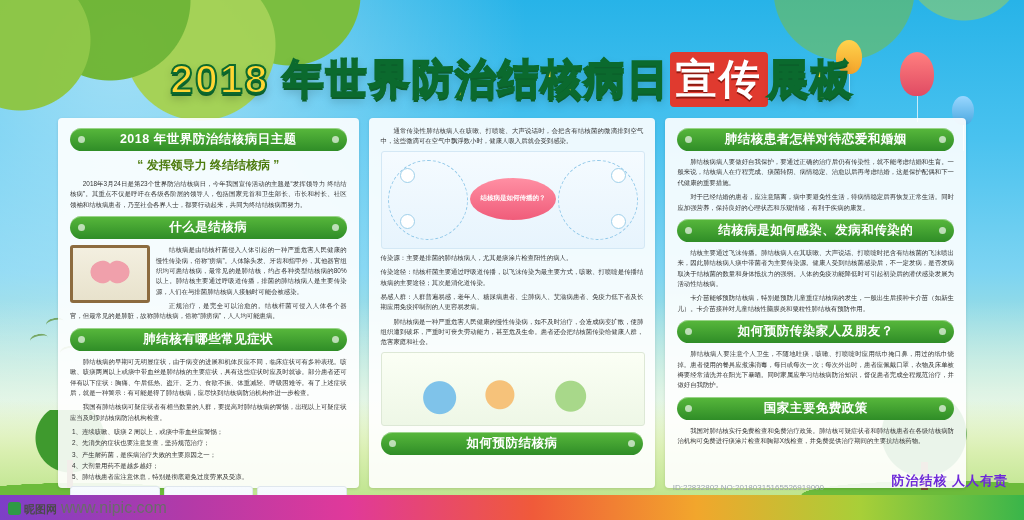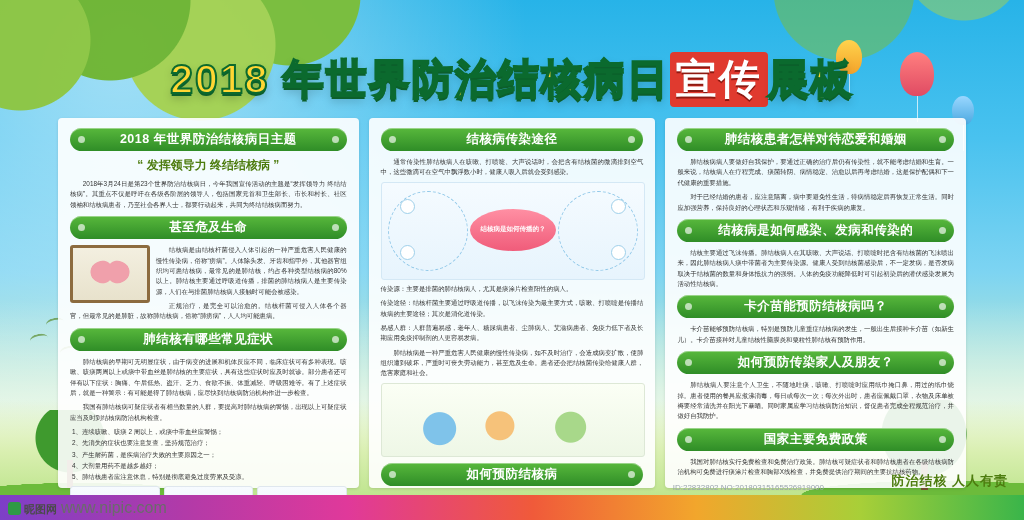--- a/index.html
+++ b/index.html
@@ -156,21 +156,21 @@
   
   .footer{
     position:absolute;left:0;bottom:0;width:1024px;height:25px;
     background:linear-gradient(90deg,#7d3fc7 0%,#b23aa8 18%,#e0399a 34%,#f05a3a 52%,#f2a62c 68%,#a8cf38 84%,#3ab54a 100%);
   }
   .footer-left{
     position:absolute;left:8px;bottom:3px;color:#4a4a4a;font-size:11px;font-weight:bold;
   }
   .footer-left .site{font-weight:normal;color:#6b6b6b;font-size:16px;margin-left:4px;}
   .footer-slogan{
-    position:absolute;right:16px;bottom:30px;color:#4d7c0f;font-size:13px;font-weight:bold;letter-spacing:1px;
+    position:absolute;right:16px;bottom:30px;color:#6d28d9;font-size:13px;font-weight:bold;letter-spacing:1px;
   }
   .watermark{
     position:absolute;right:200px;bottom:28px;color:#9aa5ad;font-size:8px;
   }
   .logo-dot{
     display:inline-block;width:13px;height:13px;border-radius:3px;background:#2f9a45;margin-right:3px;vertical-align:-2px;
   }
 </style>
 </head>
 <body>
@@ -198,21 +198,21 @@
   </div>
 
   <div class="panels">
 
     <div class="panel">
 
       <div class="sec-title first">2018 年世界防治结核病日主题</div>
       <div class="slogan">“ 发挥领导力 终结结核病 ”</div>
       <p class="body">2018年3月24日是第23个世界防治结核病日，今年我国宣传活动的主题是“发挥领导力 终结结核病”。其重点不仅是呼吁在各级各阶层的领导人，包括国家元首和卫生部长、市长和村长、社区领袖和结核病患者，乃至社会各界人士，都要行动起来，共同为终结结核病而努力。</p>
 
-      <div class="sec-title">甚至危及生命</div>
+      <div class="sec-title">什么是结核病</div>
       <div class="fig-chalk"></div>
       <p class="body">结核病是由结核杆菌侵入人体引起的一种严重危害人民健康的慢性传染病，俗称“痨病”。人体除头发、牙齿和指甲外，其他器官组织均可患结核病，最常见的是肺结核，约占各种类型结核病的80%以上。肺结核主要通过呼吸道传播，排菌的肺结核病人是主要传染源，人们在与排菌肺结核病人接触时可能会被感染。</p>
       <p class="body">正规治疗，是完全可以治愈的。结核杆菌可侵入人体各个器官，但最常见的是肺脏，故称肺结核病，俗称“肺痨病”，人人均可能患病。</p>
 
       <div class="sec-title">肺结核有哪些常见症状</div>
       <p class="body">肺结核病的早期可无明显症状，由于病变的进展和机体反应不同，临床症状可有多种表现。咳嗽、咳痰两周以上或痰中带血丝是肺结核的主要症状，具有这些症状时应及时就诊。部分患者还可伴有以下症状：胸痛、午后低热、盗汗、乏力、食欲不振、体重减轻、呼吸困难等。有了上述症状后，就是一种警示：有可能是得了肺结核病，应尽快到结核病防治机构作进一步检查。</p>
       <p class="body">我国有肺结核病可疑症状者有相当数量的人群，要提高对肺结核病的警惕，出现以上可疑症状应当及时到结核病防治机构检查。</p>
       <div class="list">
         <div>1、连续咳嗽、咳痰 2 周以上，或痰中带血丝应警惕；</div>
         <div>2、先消失的症状也要注意复查，坚持规范治疗；</div>
@@ -222,21 +222,20 @@
       </div>
       <div class="fig-icons">
         <div></div>
         <div></div>
         <div></div>
       </div>
     </div>
 
     <div class="panel mid">
 
-      <div class="sec-title first">结核病传染途径</div>
       <p class="body">通常传染性肺结核病人在咳嗽、打喷嚏、大声说话时，会把含有结核菌的微滴排到空气中，这些微滴可在空气中飘浮数小时，健康人吸入后就会受到感染。</p>
 
       <div class="fig-bubble">
         <div class="dotline d1"></div>
         <div class="dotline d2"></div>
         <div class="mini" style="left:18px;top:16px;"></div>
         <div class="mini" style="left:18px;top:62px;"></div>
         <div class="mini" style="right:18px;top:16px;"></div>
         <div class="mini" style="right:18px;top:62px;"></div>
         <div class="bubble">结核病是如何传播的？</div>
@@ -255,21 +254,20 @@
 
     <div class="panel">
 
       <div class="sec-title first">肺结核患者怎样对待恋爱和婚姻</div>
       <p class="body">肺结核病病人要做好自我保护，要通过正确的治疗后仍有传染性，就不能考虑结婚和生育。一般来说，结核病人在疗程完成、痰菌转阴、病情稳定、治愈以后再考虑结婚，这是保护配偶和下一代健康的重要措施。</p>
       <p class="body">对于已经结婚的患者，应注意隔离，病中要避免性生活，待病情稳定后再恢复正常生活。同时应加强营养，保持良好的心理状态和乐观情绪，有利于疾病的康复。</p>
 
       <div class="sec-title">结核病是如何感染、发病和传染的</div>
       <p class="body">结核主要通过飞沫传播。肺结核病人在其咳嗽、大声说话、打喷嚏时把含有结核菌的飞沫喷出来，因此肺结核病人痰中带菌者为主要传染源。健康人受到结核菌感染后，不一定发病，是否发病取决于结核菌的数量和身体抵抗力的强弱。人体的免疫功能降低时可引起初染后的潜伏感染发展为活动性结核病。</p>
 
-      <div class="sec-title">卡介苗能预防结核病吗？</div>
       <p class="body">卡介苗能够预防结核病，特别是预防儿童重症结核病的发生，一般出生后接种卡介苗（如新生儿）。卡介苗接种对儿童结核性脑膜炎和粟粒性肺结核有预防作用。</p>
 
       <div class="sec-title">如何预防传染家人及朋友？</div>
       <p class="body">肺结核病人要注意个人卫生，不随地吐痰，咳嗽、打喷嚏时应用纸巾掩口鼻，用过的纸巾烧掉。患者使用的餐具应煮沸消毒，每日或每次一次；每次外出时，患者应佩戴口罩，衣物及床单被褥要经常清洗并在阳光下暴晒。同时家属应学习结核病防治知识，督促患者完成全程规范治疗，并做好自我防护。</p>
 
       <div class="sec-title">国家主要免费政策</div>
       <p class="body">我国对肺结核实行免费检查和免费治疗政策。肺结核可疑症状者和肺结核患者在各级结核病防治机构可免费进行痰涂片检查和胸部X线检查，并免费提供治疗期间的主要抗结核药物。</p>
     </div>
   </div>
 

